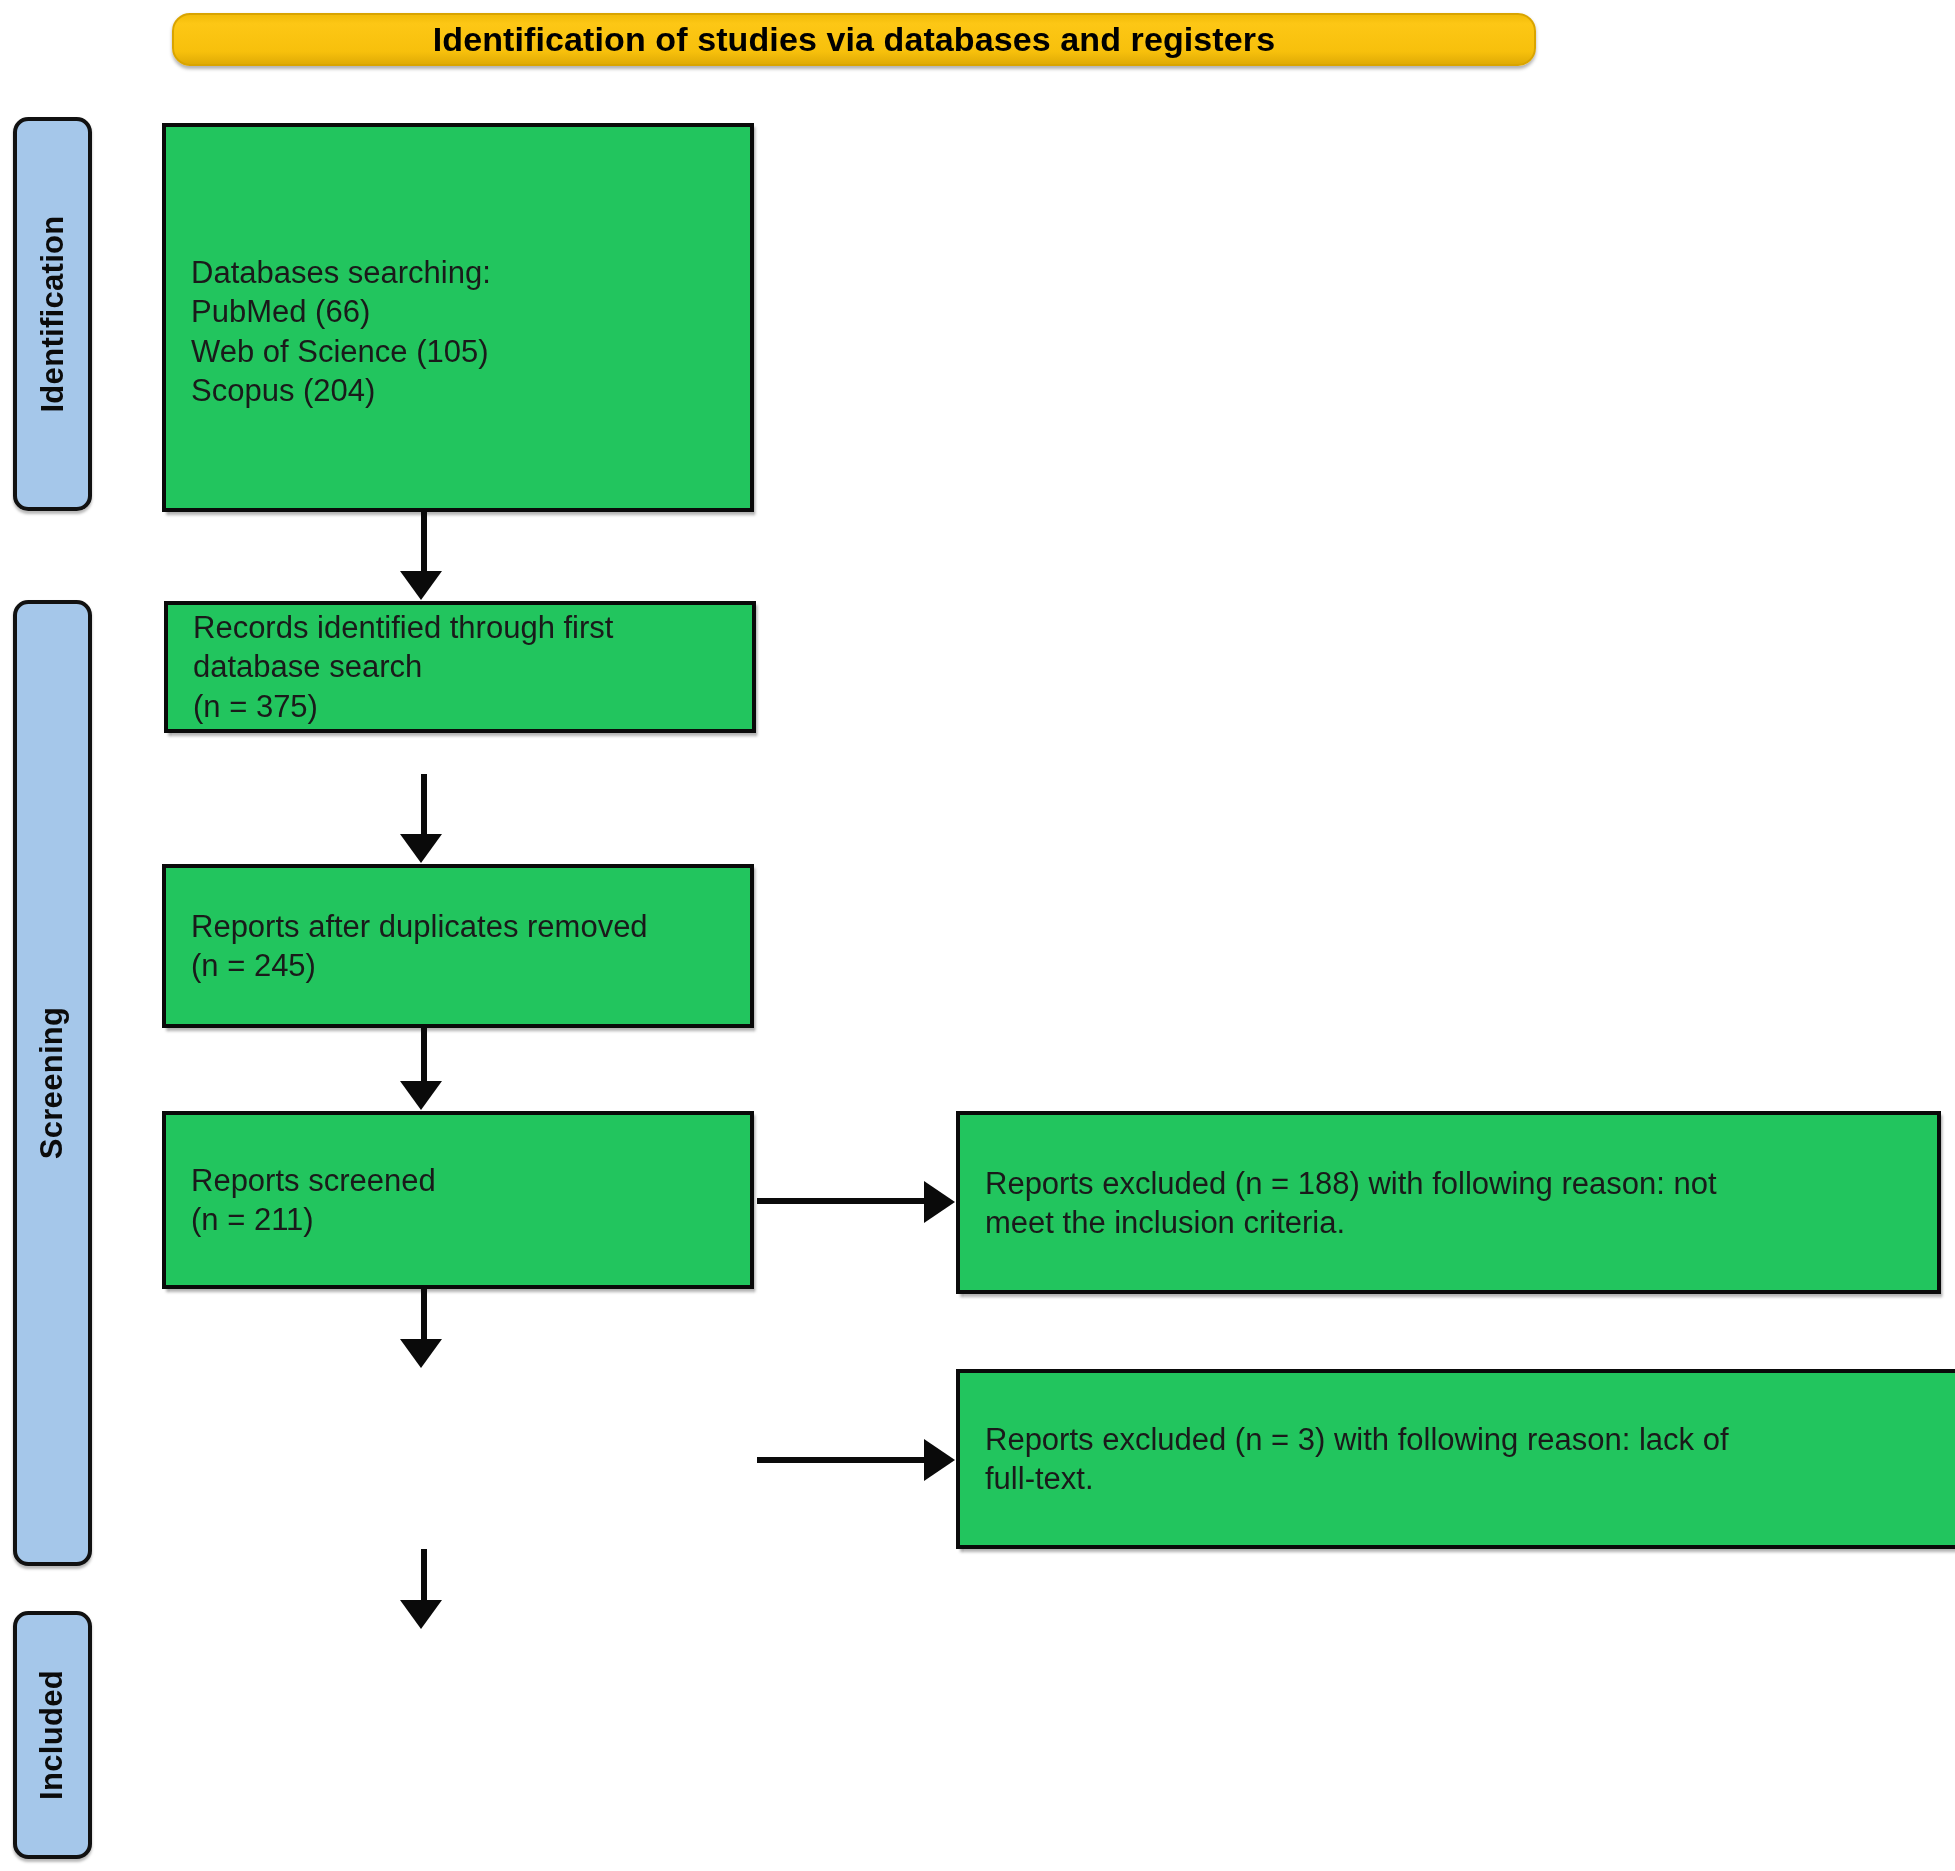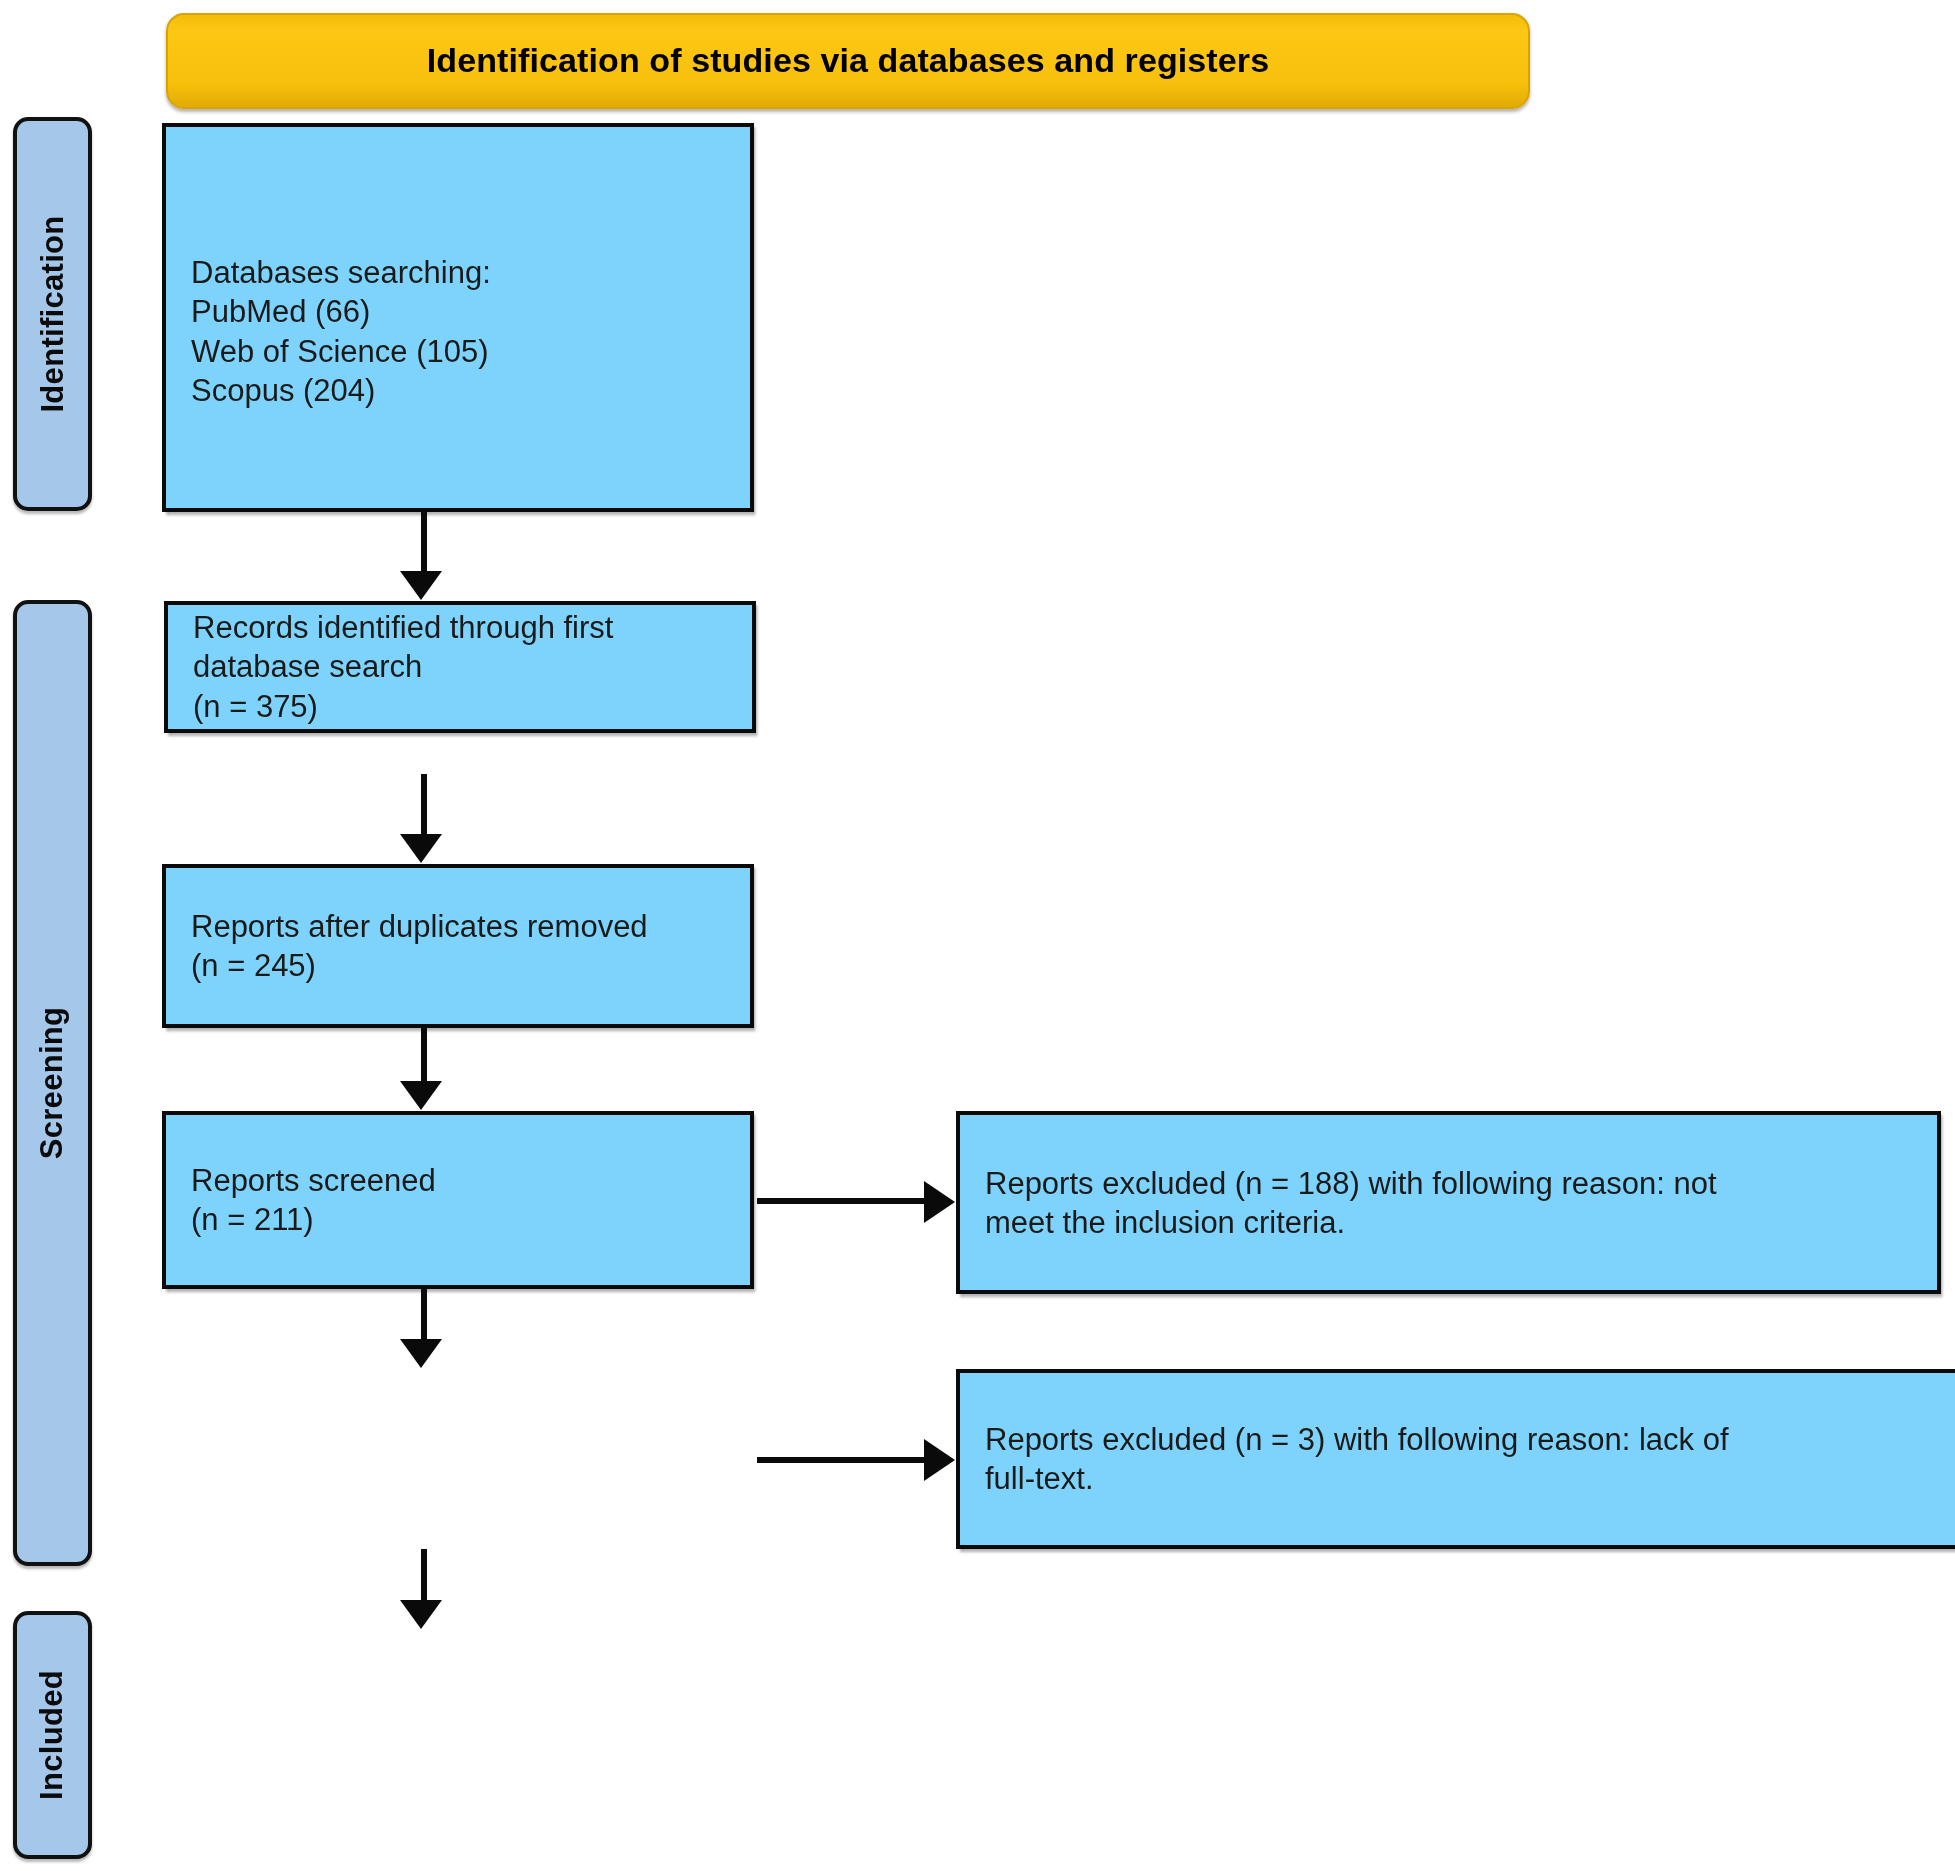--- a/index.html
+++ b/index.html
@@ -58,21 +58,21 @@
     font-size: 31px;
     font-weight: bold;
     color: #0b0b0b;
     letter-spacing: 0.3px;
   }
 
   
   .node {
     position: absolute;
     box-sizing: border-box;
-    background: #7dd3fc;
+    background: #22c55e;
     border: 4.2px solid #0a0a0a;
     box-shadow: 2.8px 3.5px 2.8px -0.7px rgba(0,0,0,0.35);
   }
   .node .node-body {
     position: absolute;
     left: 25px;
     right: 15.3px;
     top: 50%;
     transform: translateY(-50%);
     font-size: 31px;
@@ -111,21 +111,21 @@
     border-top: 21px solid transparent;
     border-bottom: 21px solid transparent;
     border-left: 31px solid #0a0a0a;
   }
 </style>
 </head>
 <body>
 
 <div id="canvas">
 
-  <div class="stage-banner" style="left:166px; top:12.6px; width:1364px; height:96px;">
+  <div class="stage-banner" style="left:172px; top:12.6px; width:1364px; height:53px;">
     <span class="banner-text">Identification of studies via databases and registers</span>
   </div>
 
   <div class="side-label" style="left:12.6px; top:117px; width:79px; height:394px;">
     <span class="vtext">Identification</span>
   </div>
 
   <div class="side-label" style="left:12.6px; top:600px; width:79px; height:966px;">
     <span class="vtext">Screening</span>
   </div>

